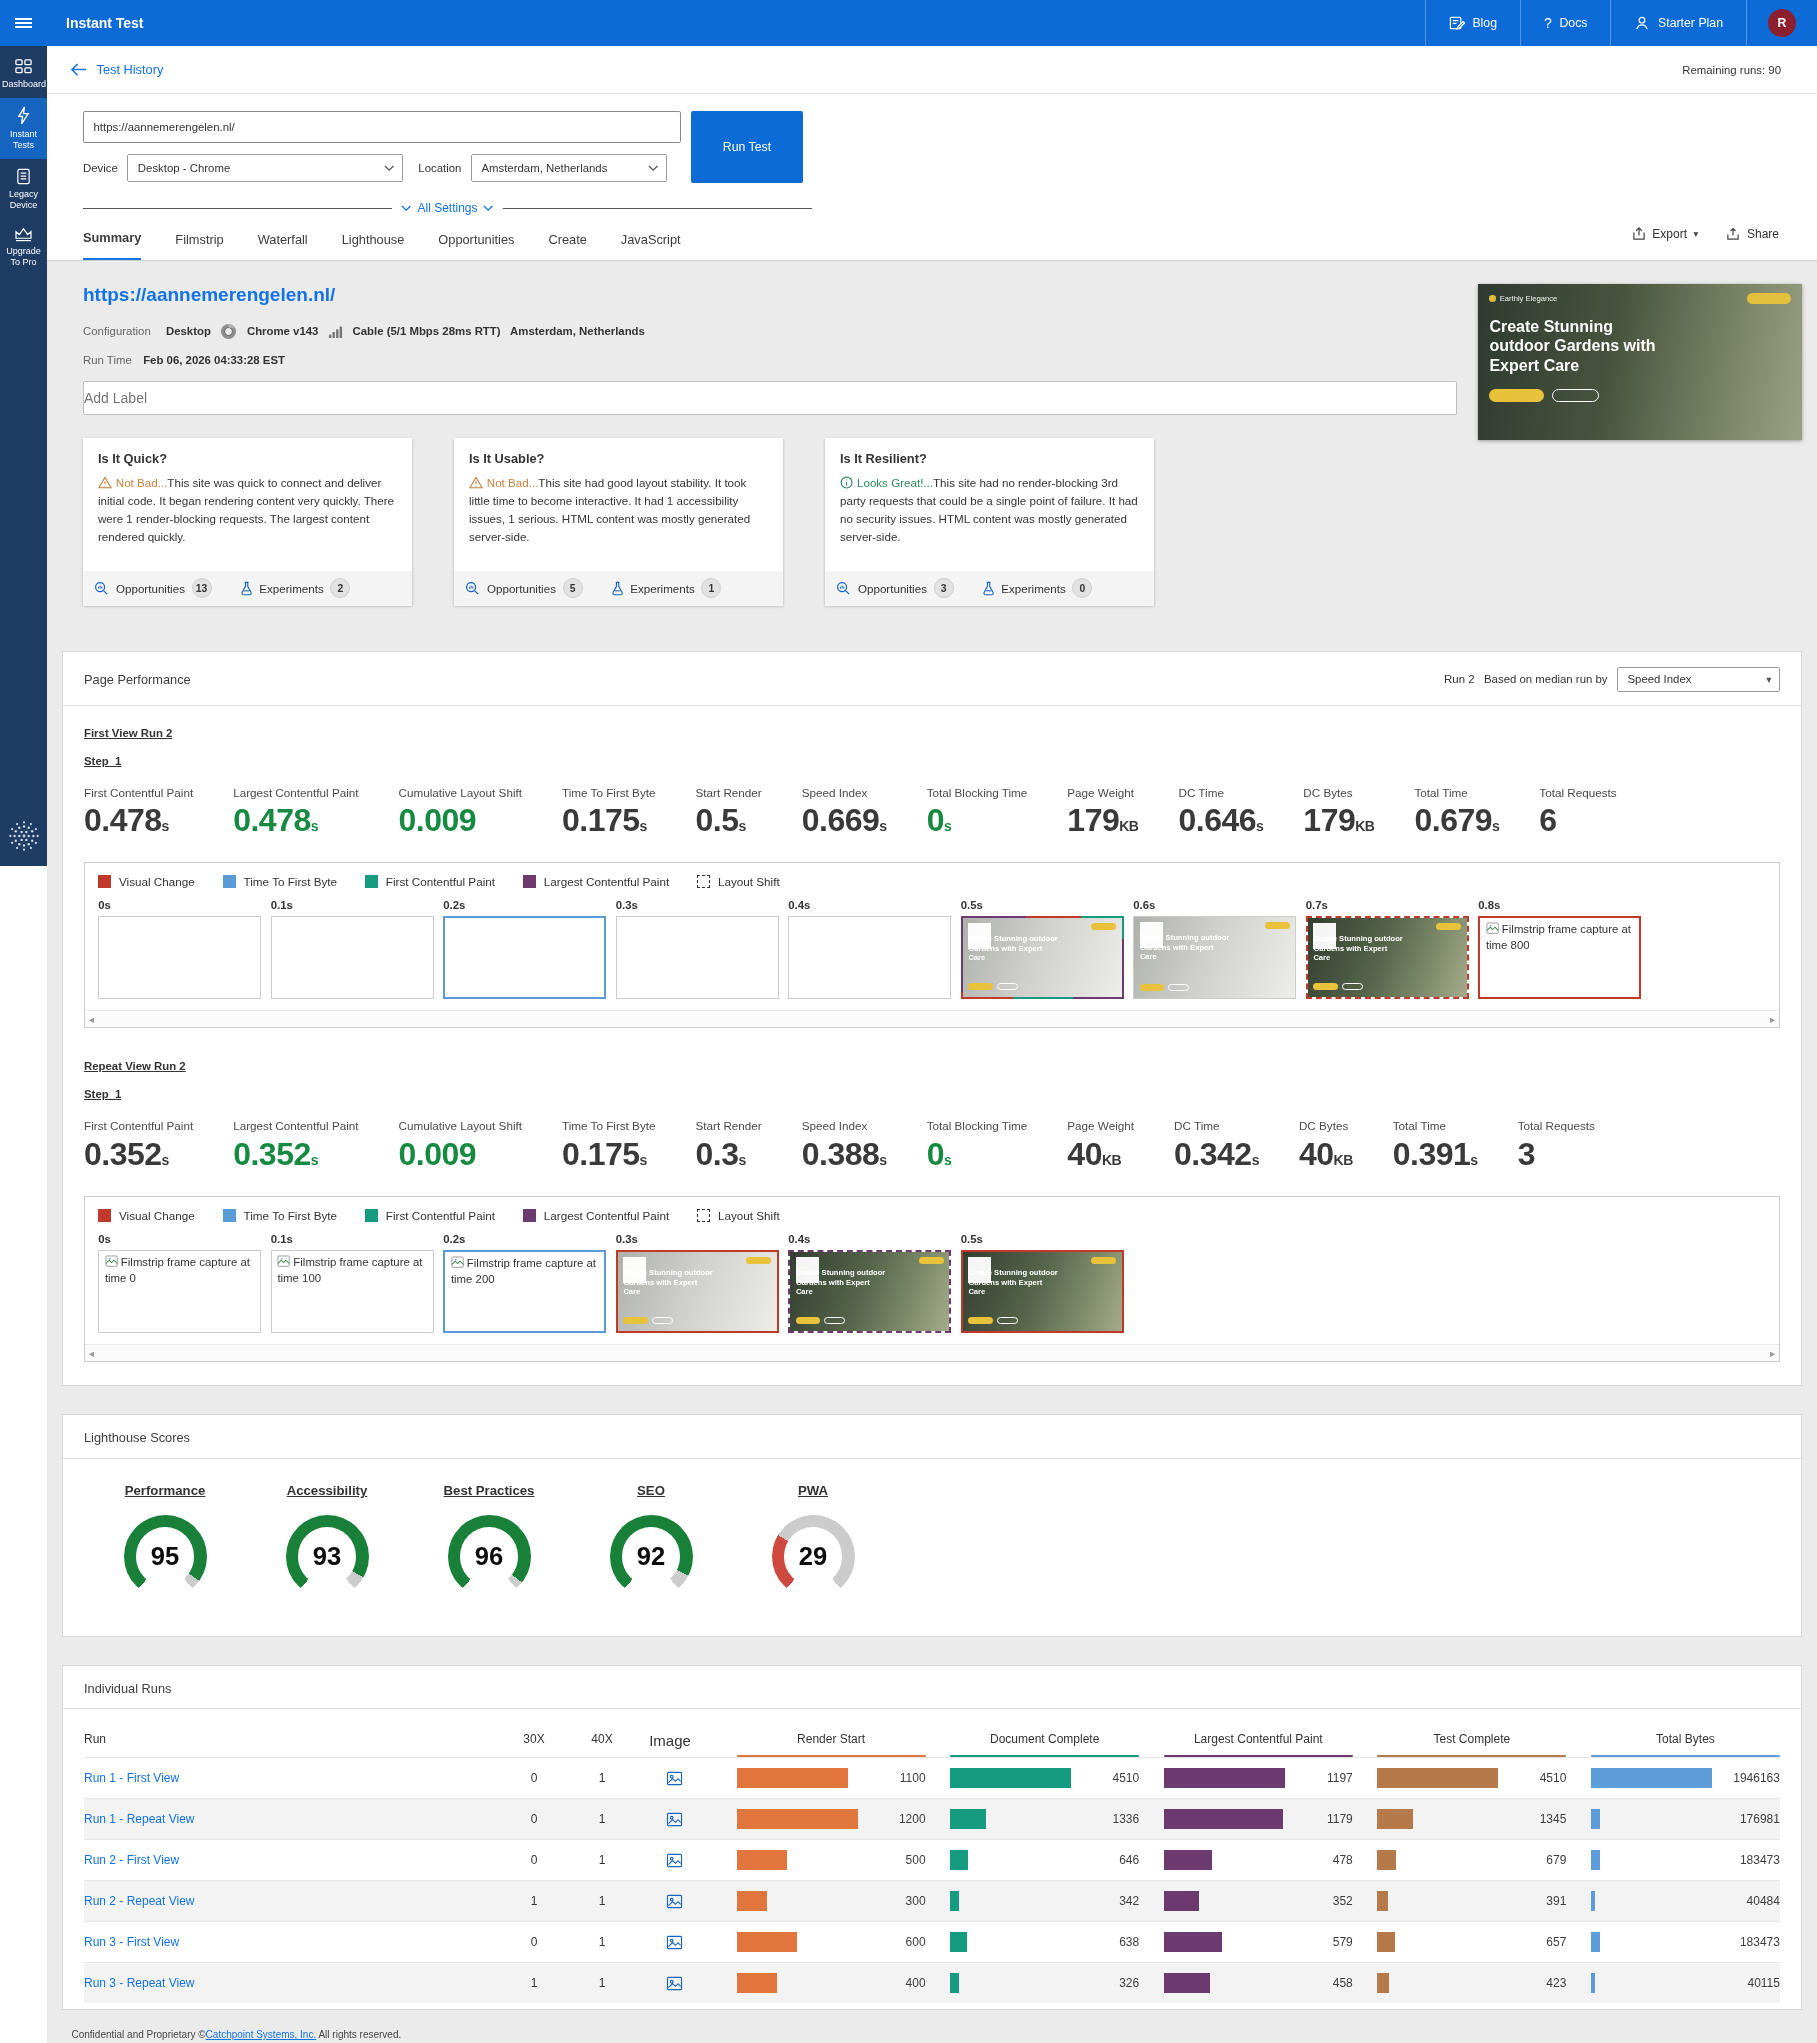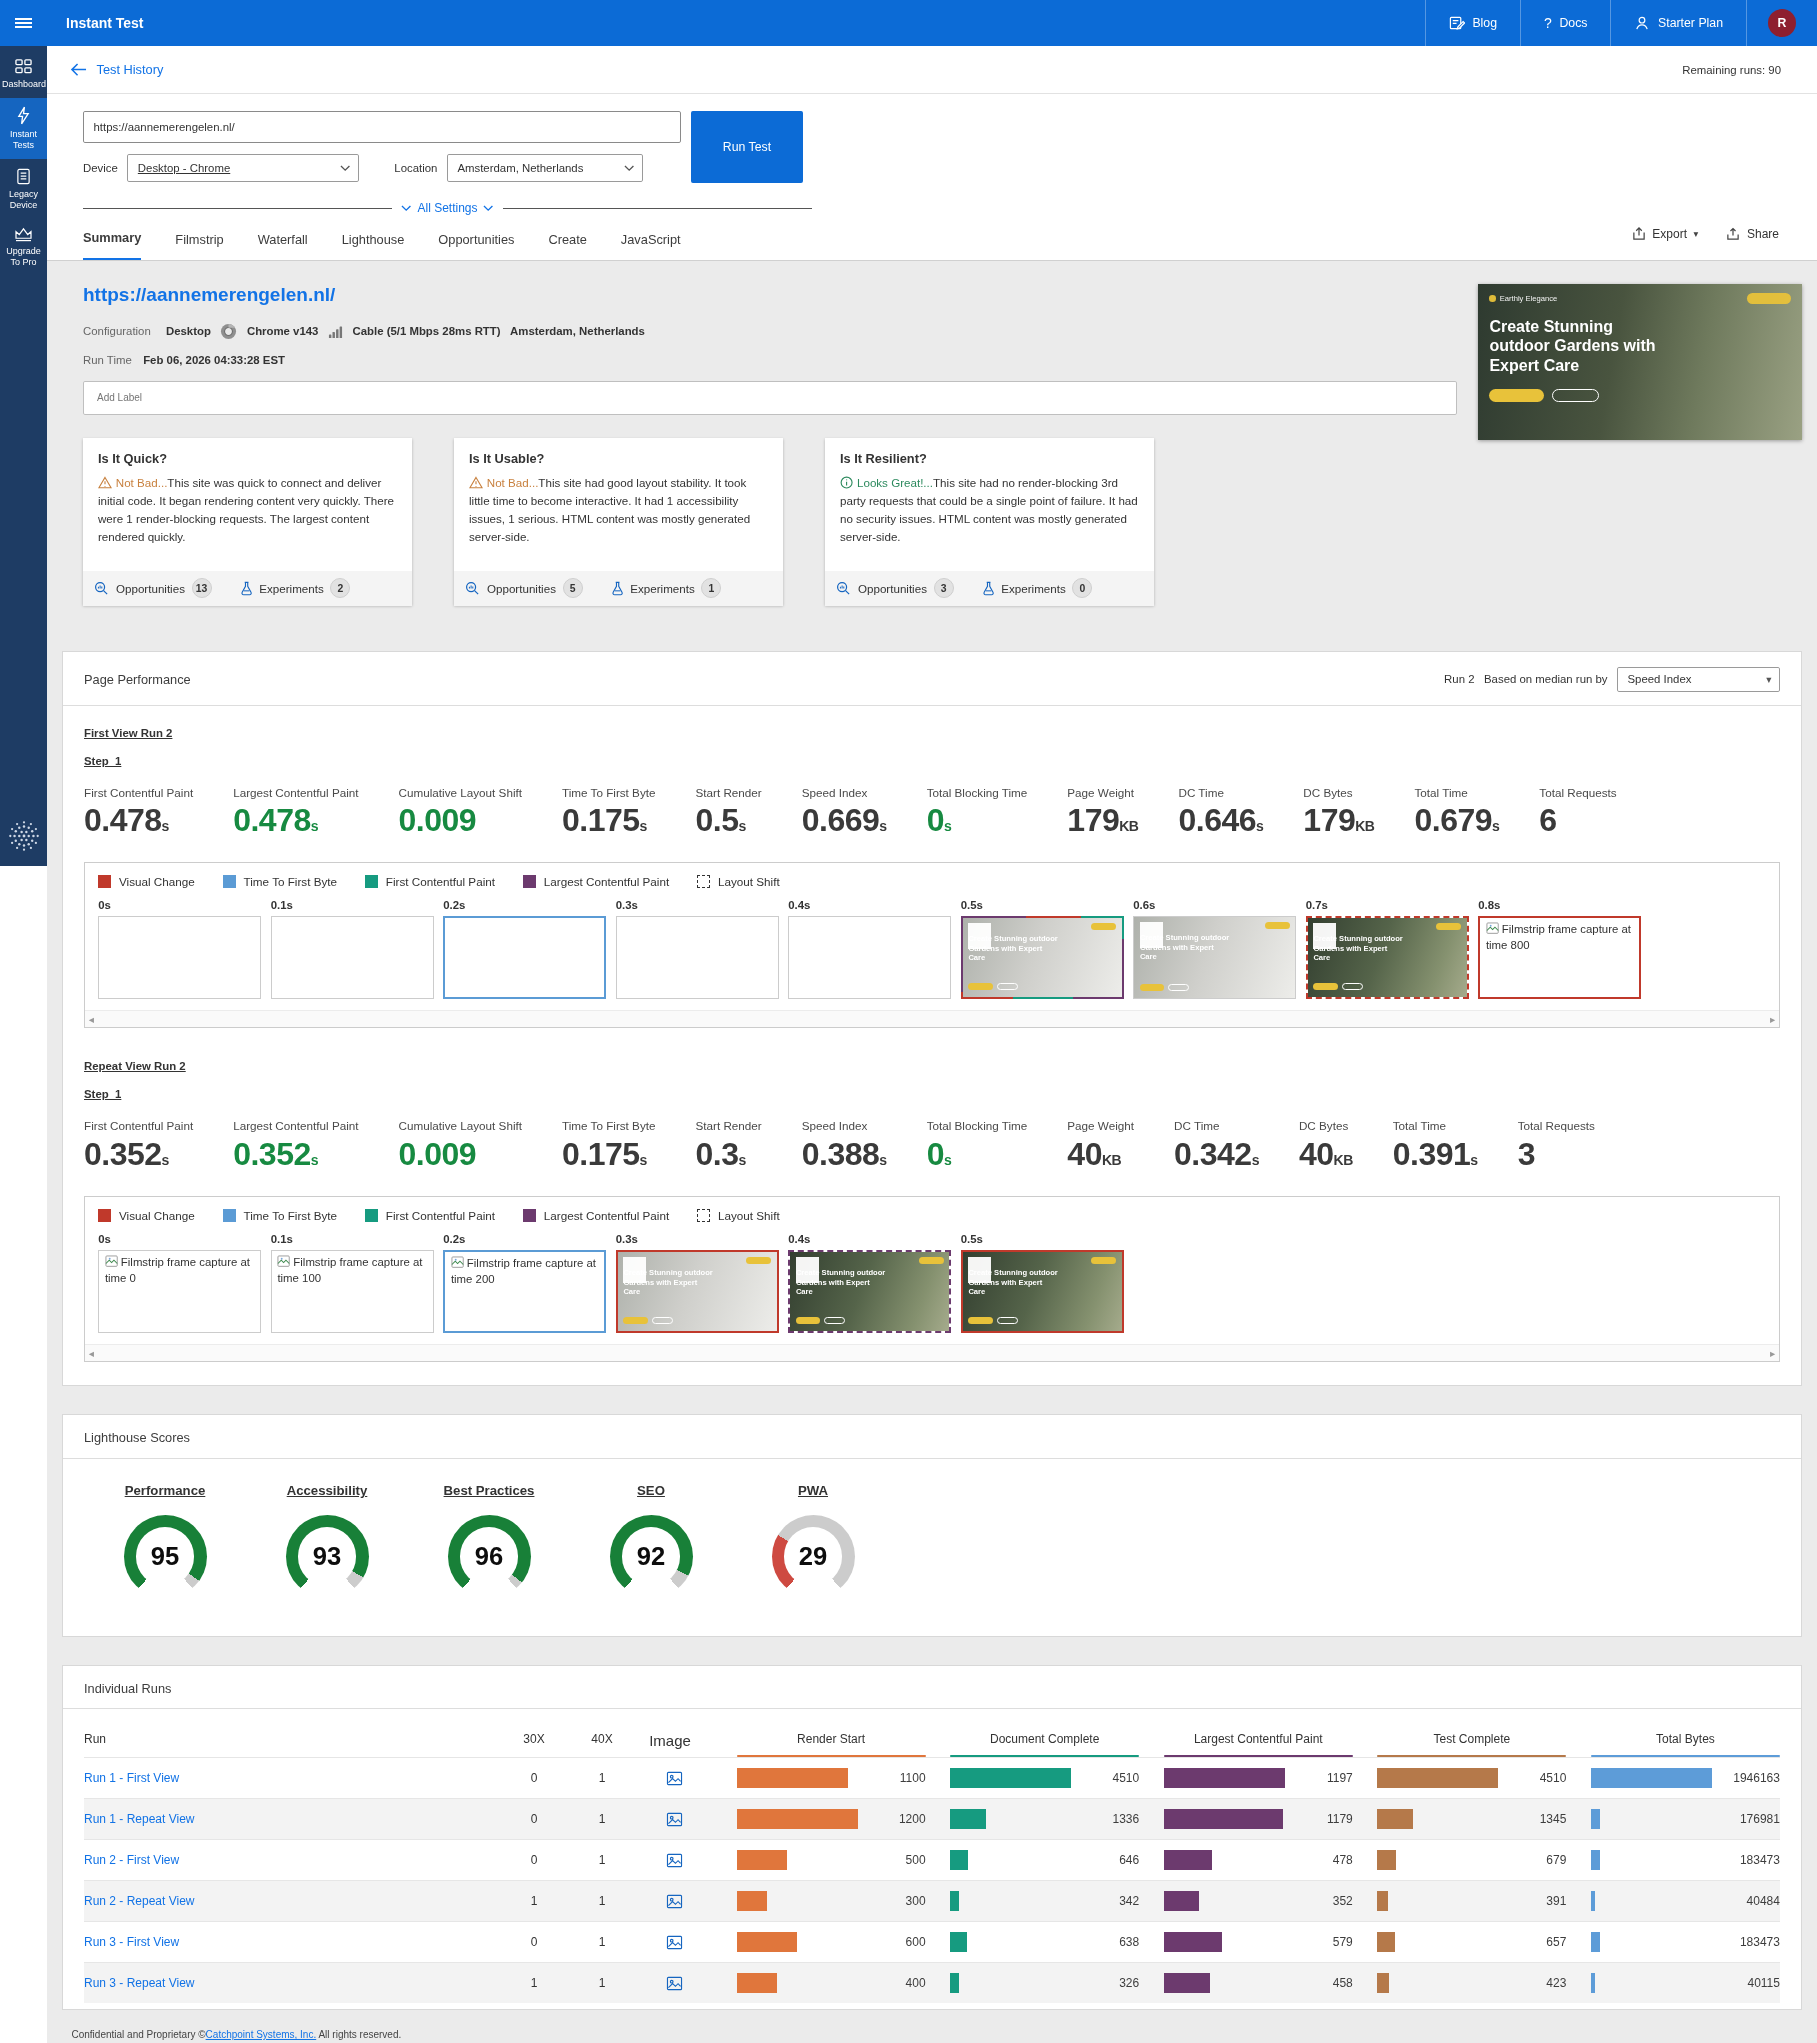--- a/index.html
+++ b/index.html
@@ -32,21 +32,21 @@
   .crumb-row { height:47px; display:flex; align-items:center; padding:0 36px 0 23px; }
   .back-link { display:flex; align-items:center; gap:9.5px; color:#1273e6; font-size:12.8px; cursor:pointer; }
   .remaining { margin-left:auto; font-size:11.4px; color:#333; }
   .cp-divider { border-top:0.9px solid #e2e2e2; }
   .controls { position:relative; width:748px; margin:17px 0 0 36px; }
   .url-input { width:598px; height:32px; border:0.9px solid #8a8a8a; border-radius:1.9px; padding:0 9.5px; font-size:11.4px; color:#333; font-family:"Liberation Sans",sans-serif; background:#fff; }
   .dev-row { display:flex; align-items:center; margin-top:11.4px; font-size:11.4px; color:#333; }
   .sel { height:28px; border:0.9px solid #9a9a9a; border-radius:1.9px; background:#fff; display:flex; align-items:center; justify-content:space-between; padding:0 7.6px 0 9.5px; font-size:11.4px; cursor:pointer; }
   .sel .caret { color:#555; font-size:10.4px; }
   .dev-row .lbl { margin-right:9.5px; }
-  .sel.device { width:232px; margin-right:35px;text-decoration:underline; }
+  .sel.device { width:276px; margin-right:15px; }
   .sel.loc { width:196px; }
   .run-btn { position:absolute; left:608px; top:0; width:112px; height:72px; background:#0c6bd6; color:#fff; border:none; font-size:12.3px; font-family:"Liberation Sans",sans-serif; cursor:pointer; border-radius:1.9px; }
   .all-settings { width:729px; margin:19px 0 0 36px; display:flex; align-items:center; }
   .all-settings .line { flex:1; height:0.9px; background:#555; }
   .all-settings .txt { color:#1273e6; font-size:12px; margin:0 9.5px; display:flex; align-items:center; gap:5.7px; cursor:pointer; }
   .tabs-row { display:flex; align-items:flex-end; gap:34px; margin-top:15px; padding:0 38px 0 36px; position:relative; }
   .tab { font-size:12.8px; color:#3c3c3c; padding-bottom:12.3px; cursor:pointer; }
   .tab.active { font-weight:bold; border-bottom:2.8px solid #1273e6; }
   .tab-actions { position:absolute; right:38px; top:-3.8px; display:flex; gap:28px; align-items:center; }
   .tab-action { display:flex; align-items:center; gap:6.6px; font-size:12px; color:#333; cursor:pointer; }
@@ -54,21 +54,21 @@
   
   .content { padding:23px 15px 0 15px; }
   .inner { margin-left:21px; }
   .summary-head { position:relative; }
   .page-url { color:#1273e6; font-size:19px; font-weight:bold; }
   .config-row { display:flex; align-items:center; gap:9.5px; margin-top:17px; font-size:11.4px; }
   .config-row .muted { color:#666; margin-right:5.7px; }
   .config-row b { color:#333; }
   .runtime-row { margin-top:14px; font-size:11.4px; display:flex; gap:11.4px; }
   .runtime-row .muted { color:#666; }
-  .add-label { margin-top:15px; width:1374px; height:34px; border:0.9px solid #bfbfbf; border-radius:1.9px; background:#fff; padding:0 13px; font-size:10px; color:#333; font-family:"Liberation Sans",sans-serif; }
+  .add-label { margin-top:15px; width:1374px; height:34px; border:0.9px solid #bfbfbf; border-radius:1.9px; background:#fff; padding:0 0; font-size:14px; color:#333; font-family:"Liberation Sans",sans-serif; }
 
   .thumb { position:absolute; right:0; top:0; width:324px; height:156px; background:linear-gradient(100deg,#2e3a30 0%,#49543f 42%,#6f7a5d 68%,#9aa183 100%); color:#fff; padding:9.5px 11.4px; overflow:hidden; box-shadow:0 0.9px 3.8px rgba(0,0,0,.35); }
   .thumb-nav { display:flex; align-items:center; justify-content:space-between; font-size:7.6px; opacity:.95; }
   .thumb-brand { display:flex; align-items:center; gap:3.8px; }
   .thumb-dot { width:6.6px; height:6.6px; border-radius:50%; background:#e8c23a; }
   .pill { background:#e8c23a; border-radius:7.6px; }
   .thumb-nav .pill { width:44px; height:10.4px; }
   .thumb-h { margin-top:13.2px; font-size:16px; font-weight:bold; line-height:1.22; width:58%; }
   .thumb-btns { display:flex; gap:7.6px; margin-top:13.2px; }
   .thumb-btns .pill { width:55px; height:13.2px; }

